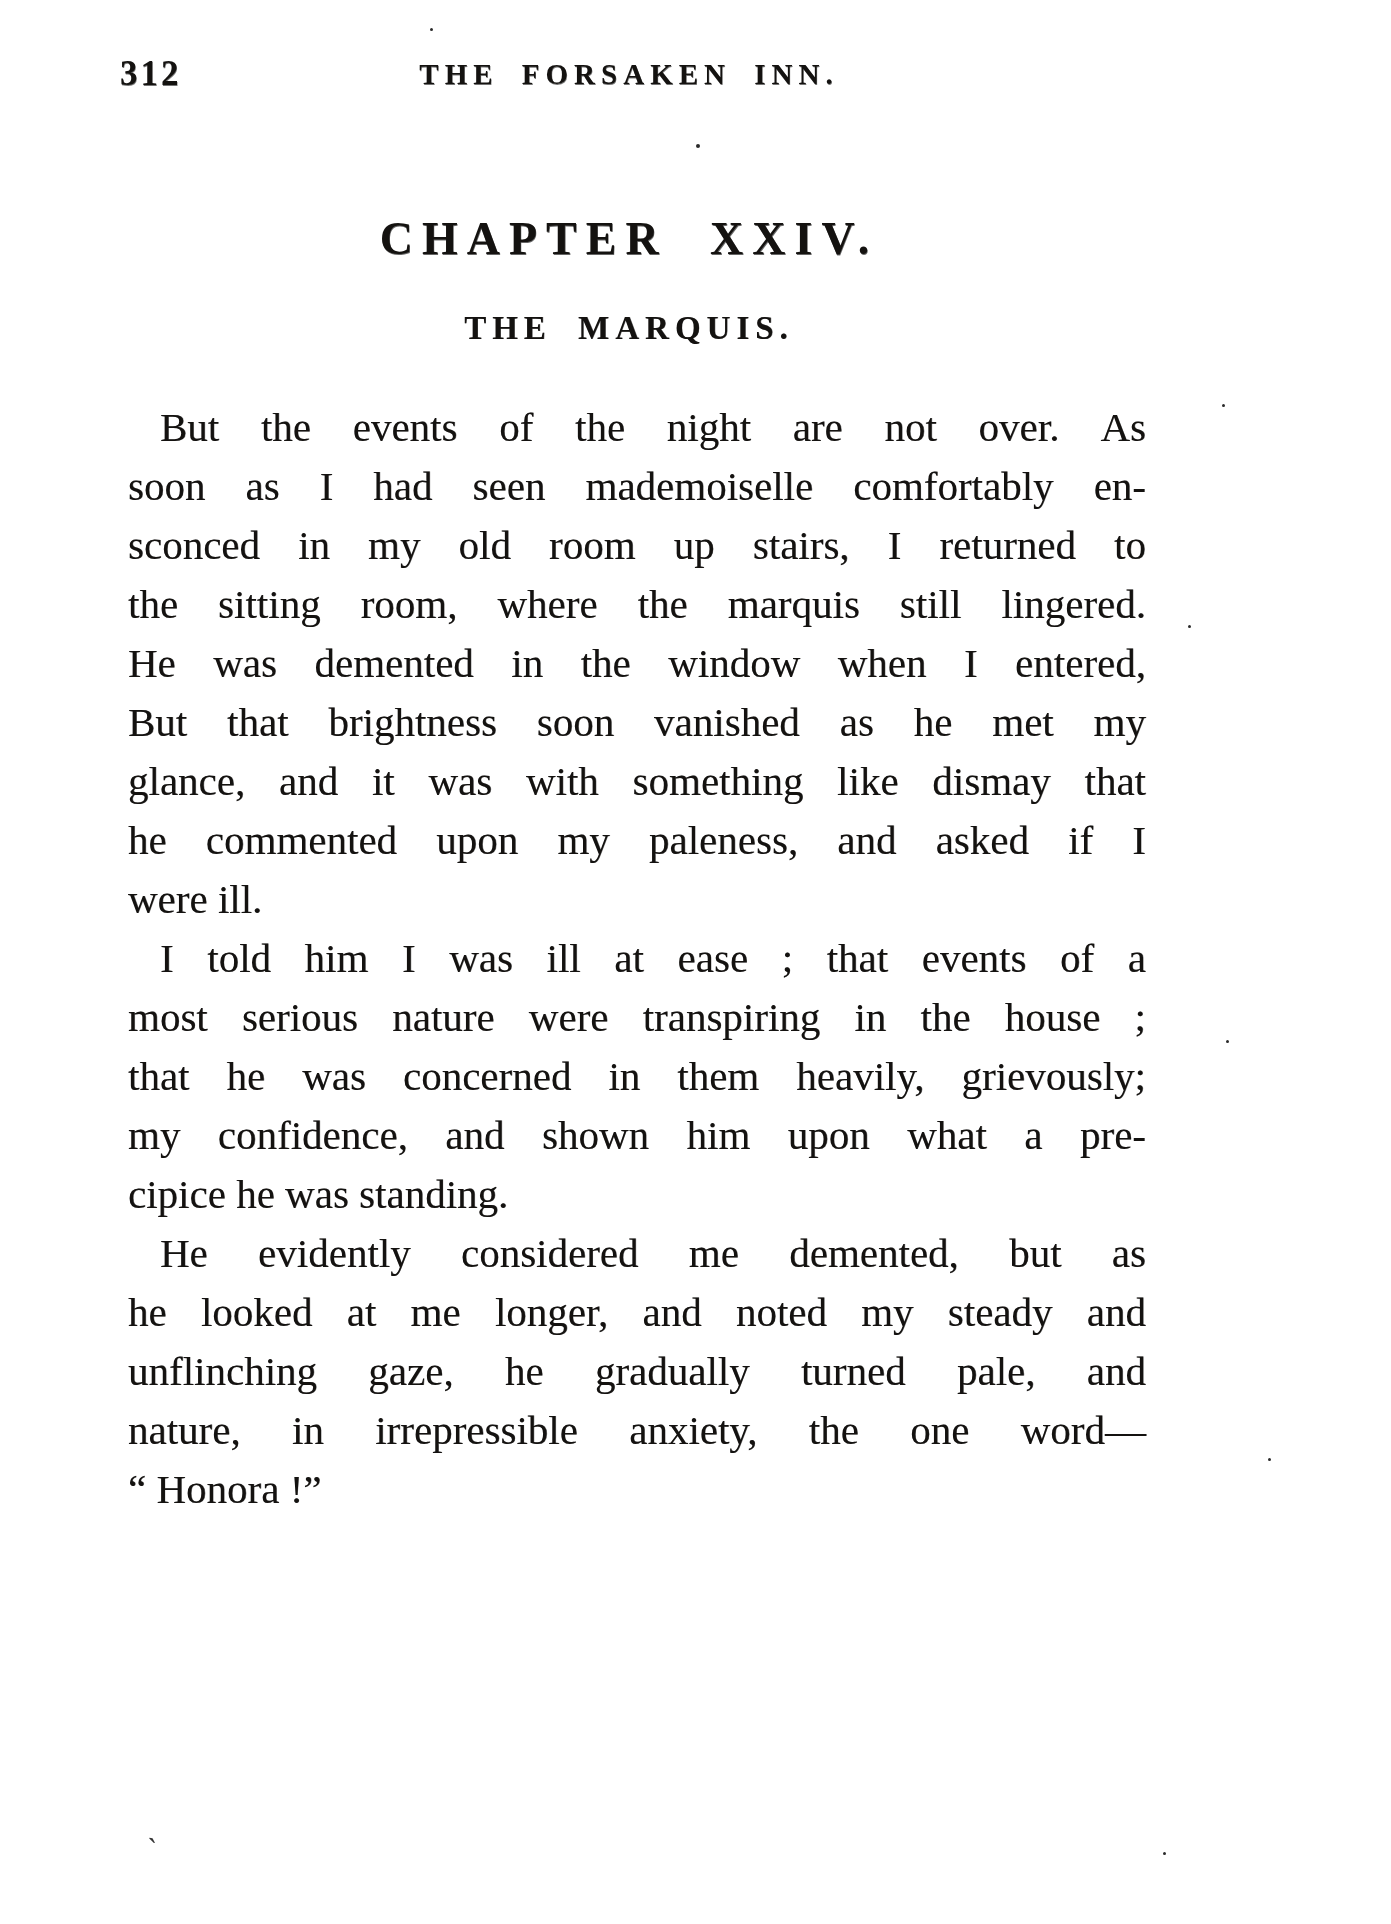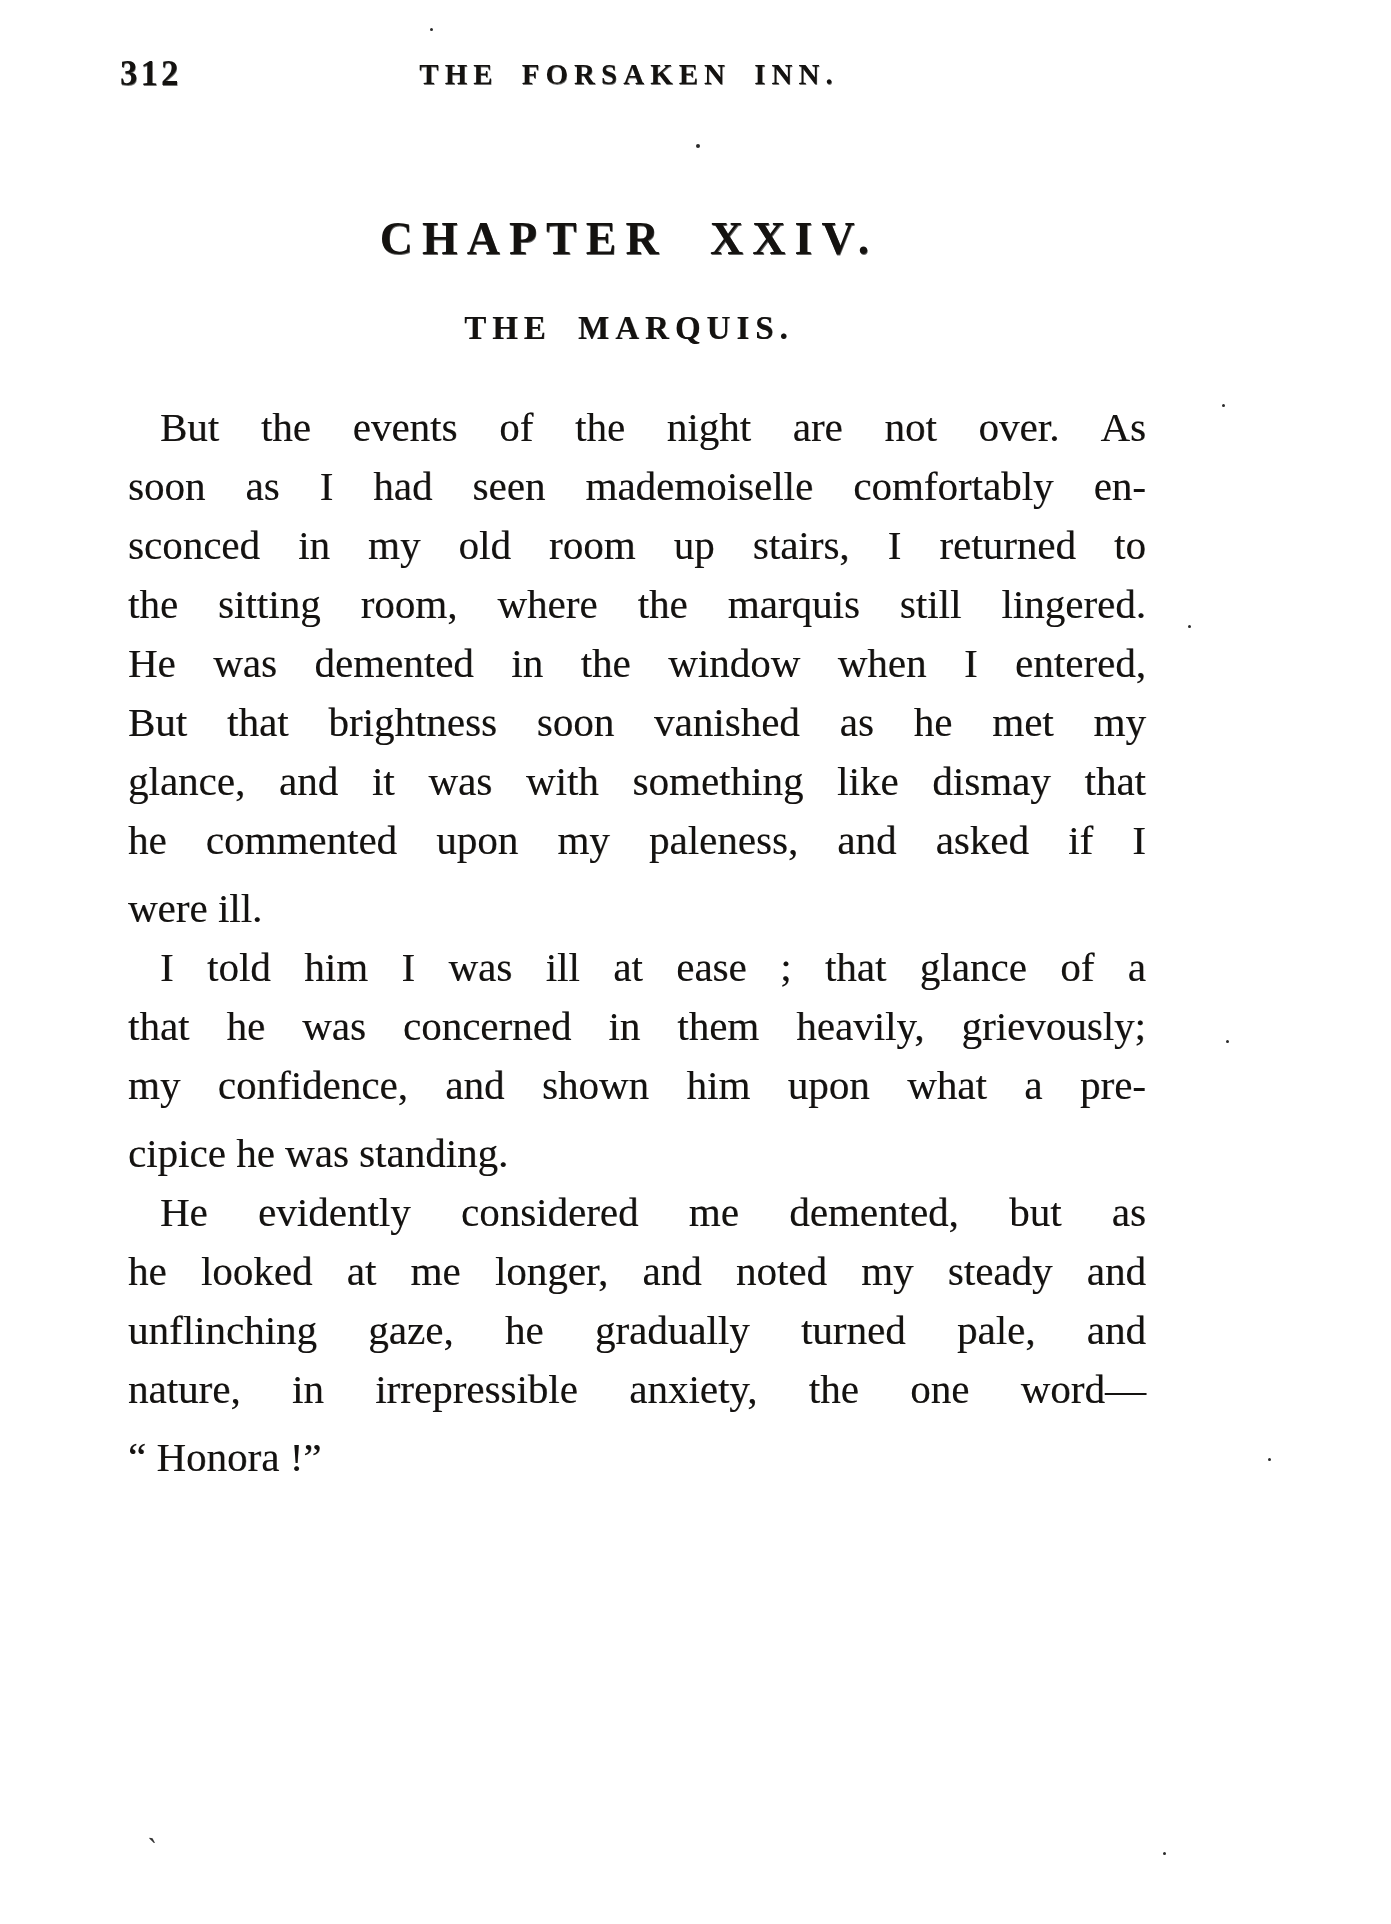--- a/index.html
+++ b/index.html
@@ -44,21 +44,21 @@
   .body-text{
     position:absolute;left:128px;top:398px;width:1018px;
     font-size:41px;line-height:59px;
     text-shadow:0.4px 0.4px 0 rgba(0,0,0,.45);
   }
   .text-line{
     text-align:justify;
     text-align-last:justify;
   }
   .text-line.indent{ text-indent:32px; }
-  .text-line.last{ text-align-last:left;margin-top:9px; }
+  .text-line.last{ text-align-last:left; }
   
   .speck{
     position:absolute;background:#2a2a2a;border-radius:50%;
   }
   .stray-mark{
     position:absolute;color:#333;font-size:30px;transform:rotate(8deg);
   }
 </style>
 </head>
 <body>
@@ -77,21 +77,22 @@
   <div class="body-text" id="body-text">
       <div class="text-line indent">But the events of the night are not over. As</div>
       <div class="text-line">soon as I had seen mademoiselle comfortably en-</div>
       <div class="text-line">sconced in my old room up stairs, I returned to</div>
       <div class="text-line">the sitting room, where the marquis still lingered.</div>
       <div class="text-line">He was demented in the window when I entered,</div>
       <div class="text-line">But that brightness soon vanished as he met my</div>
       <div class="text-line">glance, and it was with something like dismay that</div>
       <div class="text-line">he commented upon my paleness, and asked if I</div>
       <div class="text-line last">were ill.</div>
-      <div class="text-line indent">I told him I was ill at ease ; that glance of a</div>
+      <div class="text-line indent">I told him I was ill at ease ; that events of a</div>
+      <div class="text-line">most serious nature were transpiring in the house ;</div>
       <div class="text-line">that he was concerned in them heavily, grievously;</div>
       <div class="text-line">my confidence, and shown him upon what a pre-</div>
       <div class="text-line last">cipice he was standing.</div>
       <div class="text-line indent">He evidently considered me demented, but as</div>
       <div class="text-line">he looked at me longer, and noted my steady and</div>
       <div class="text-line">unflinching gaze, he gradually turned pale, and</div>
       <div class="text-line">nature, in irrepressible anxiety, the one word—</div>
       <div class="text-line last">“ Honora !”</div>
     </div>
 

